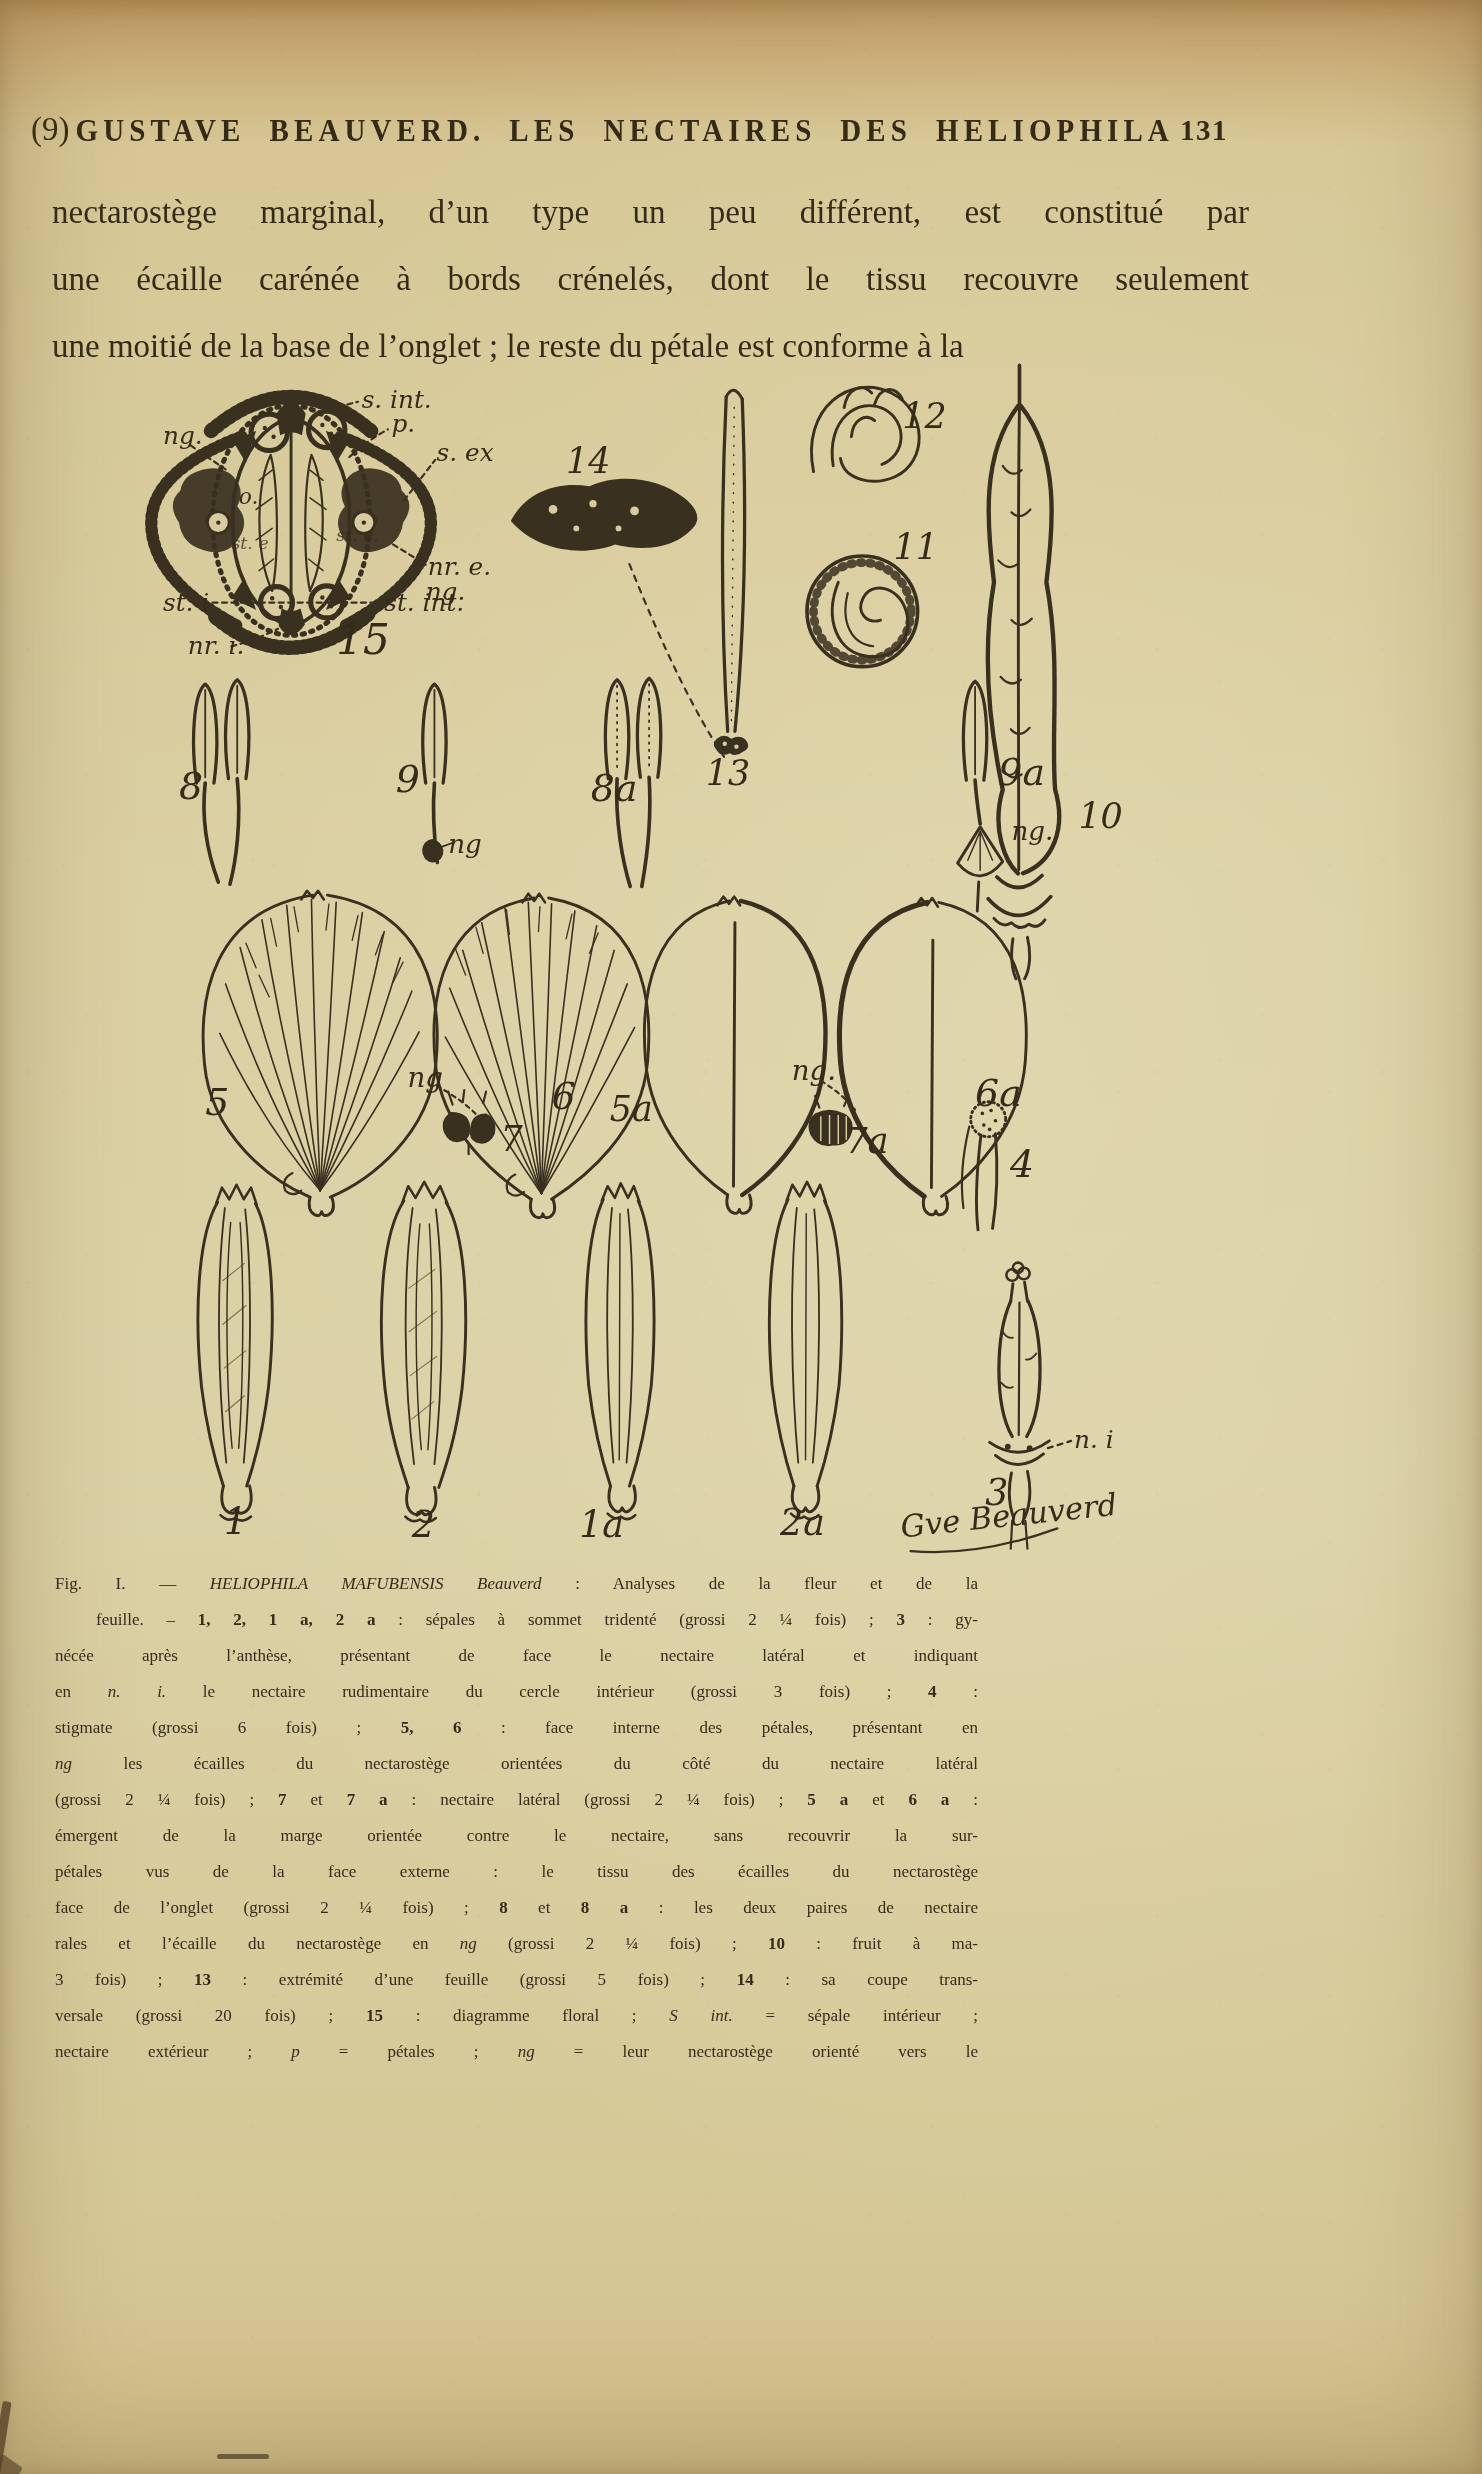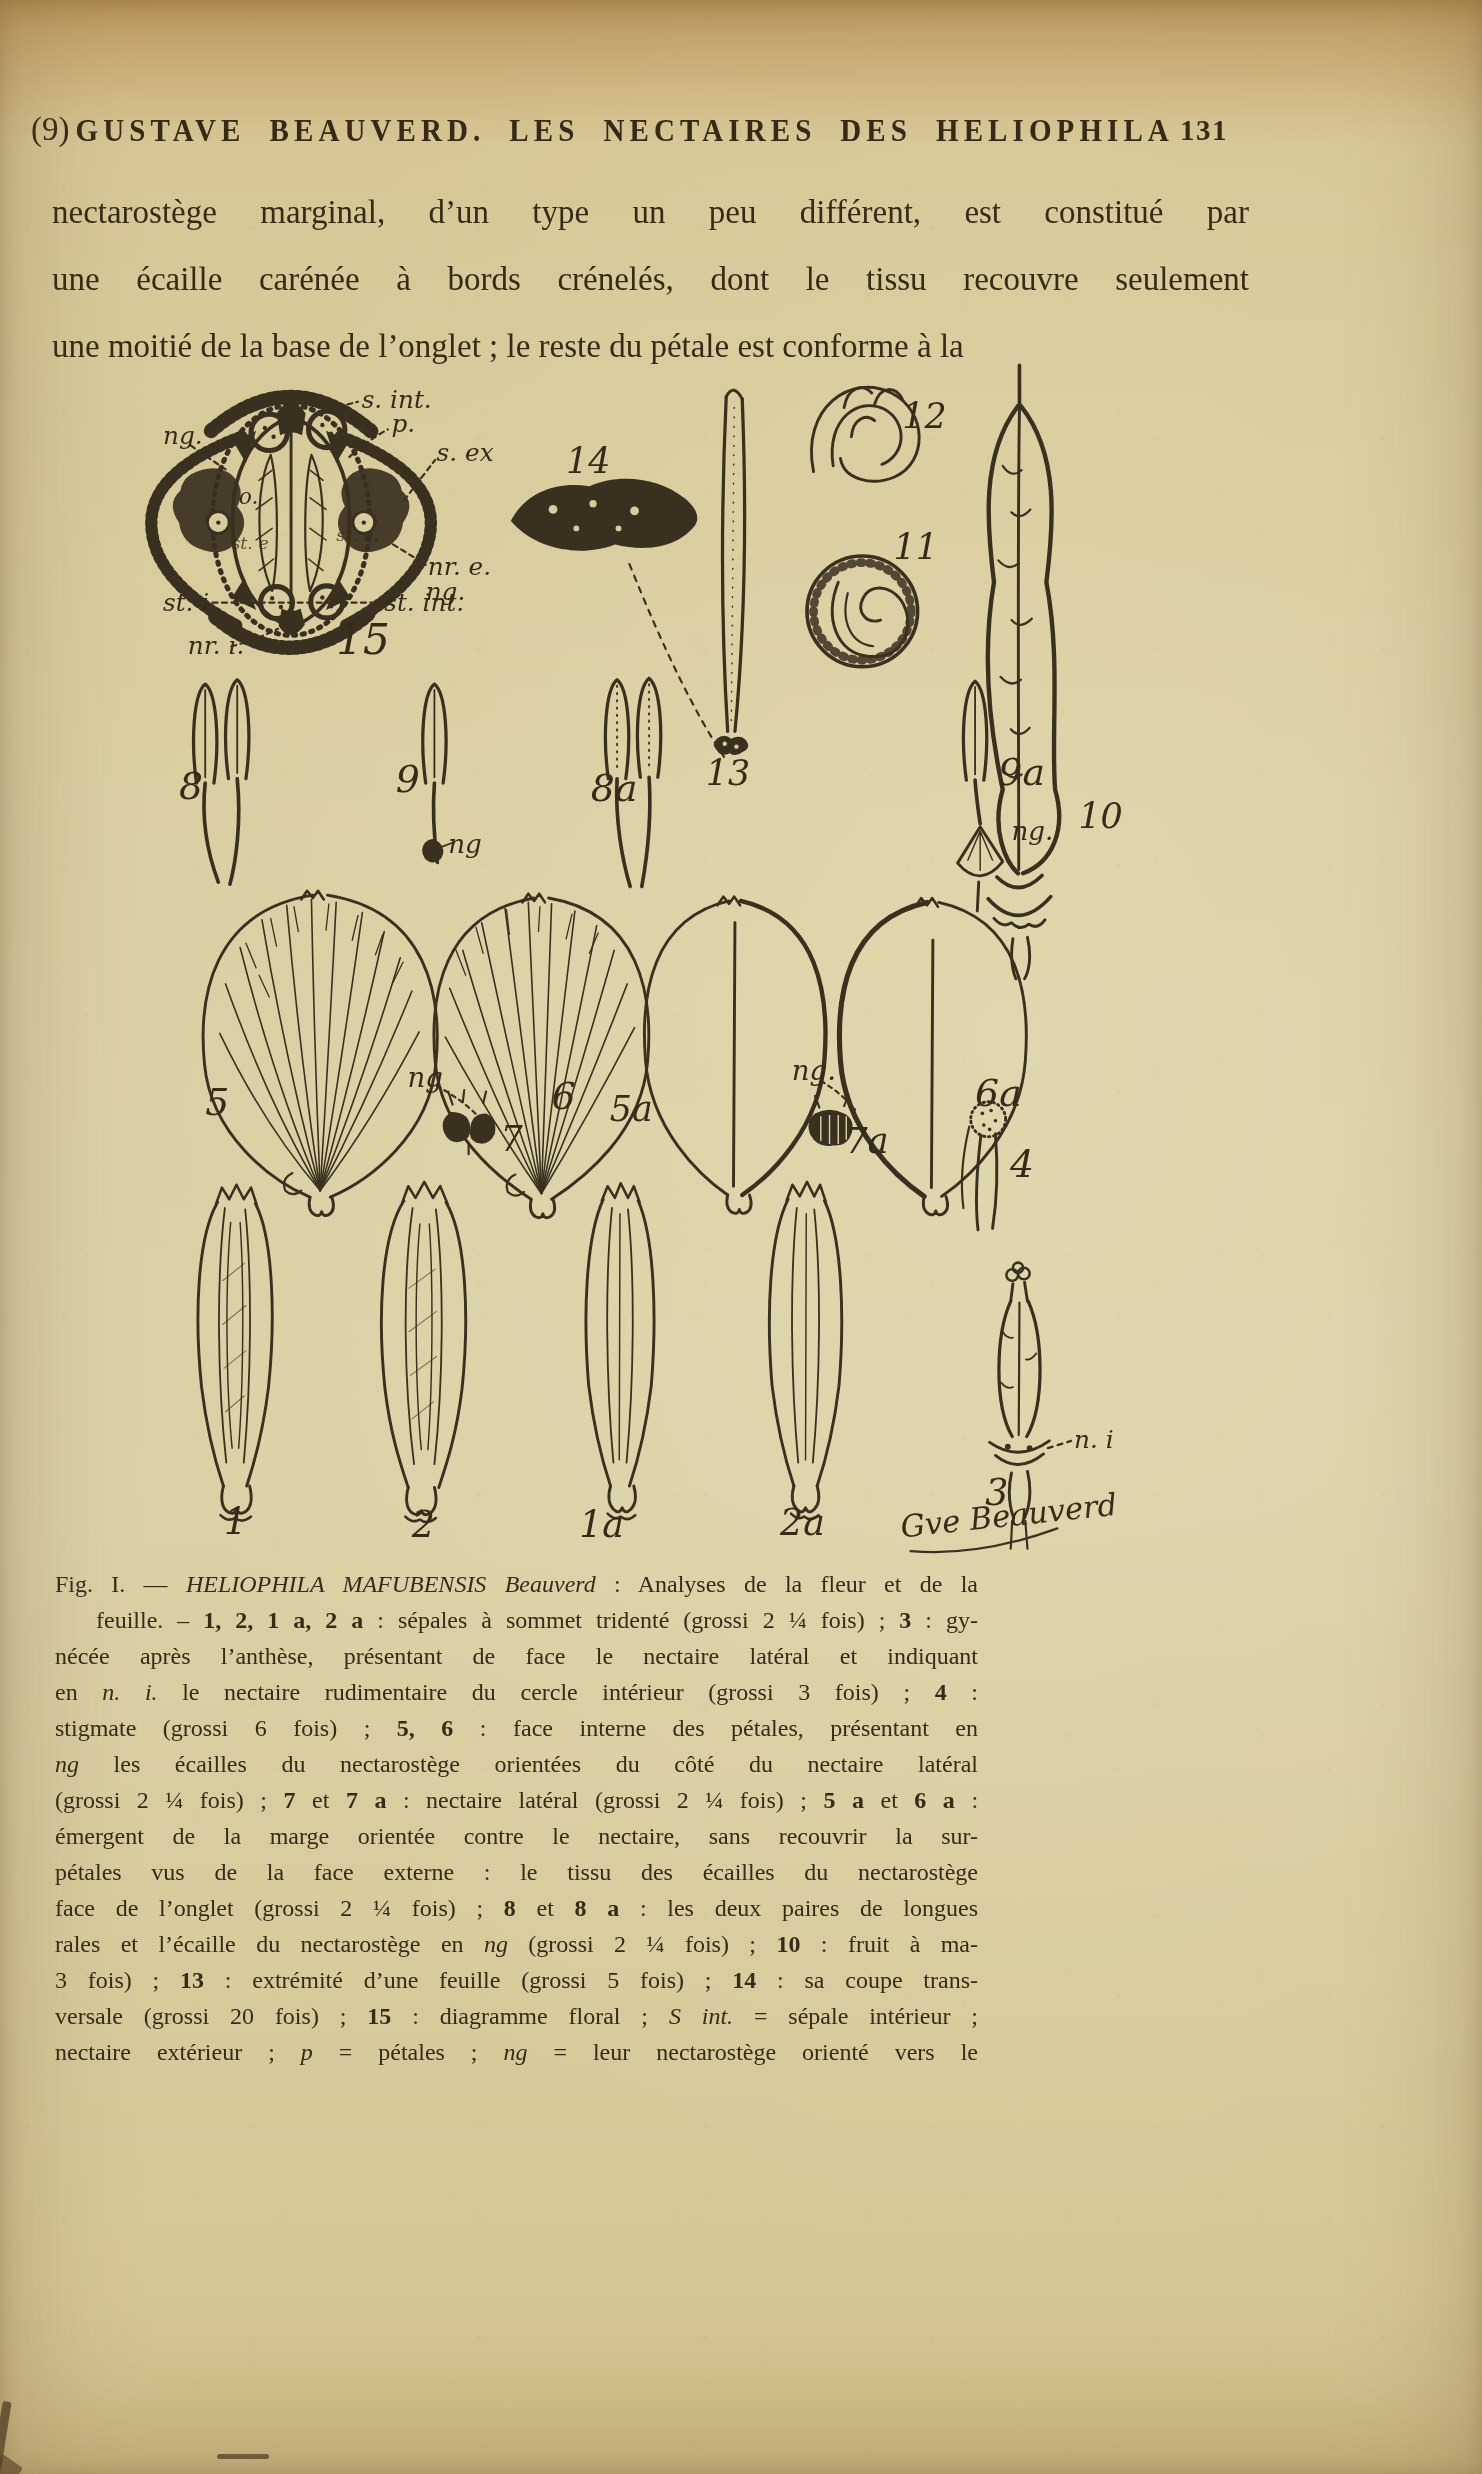--- a/index.html
+++ b/index.html
@@ -20,21 +20,21 @@
       radial-gradient(circle at 30% 83%, rgba(120,90,40,.06) 0 1.5px, transparent 2.2px);
     background-size:226px 211px,196px 240px,255px 189px,211px 226px;}
   .header{position:absolute;left:31px;top:111px;width:1197px;display:flex;align-items:baseline;}
   .h-left{font-size:33px;}
   .h-center{flex:1;text-align:center;font-size:29px;letter-spacing:5.1px;word-spacing:11.6px;
             font-weight:600;transform:scaleY(1.08);}
   .h-right{font-size:29px;font-weight:600;letter-spacing:1.5px;}
   .para{position:absolute;left:32px;top:179px;width:1197px;font-size:33px;line-height:67px;margin-left:20px;}
   .para-line{text-align:justify;text-align-last:justify;height:67px;overflow:hidden;}
   .para-line.last{text-align-last:left;}
-  .caption{position:absolute;left:55px;top:1566px;width:923px;font-size:24px;line-height:36px;}
+  .caption{position:absolute;left:55px;top:1566px;width:923px;font-size:17px;line-height:36px;}
   .cap-line{text-align:justify;text-align-last:justify;height:36px;overflow:hidden;}
   .cap-line.indent{padding-left:41px;}
   .cap-line.last{text-align-last:left;}
   .rb{font-weight:700;}
   .ri{font-style:italic;}
   svg.fig{position:absolute;left:0;top:0;}
   .ink{stroke:#3a3020;fill:none;stroke-linecap:round;stroke-linejoin:round;}
   .fill{fill:#3a3020;stroke:none;}
   .lbl{font-family:"DejaVu Serif", serif;font-style:italic;fill:#352b18;}
   .mark{position:absolute;background:#453722;border-radius:2.9px;}
@@ -384,21 +384,21 @@
 <div class="caption">
   <div class="cap-line"><span>Fig. I. — </span><span class="ri">HELIOPHILA MAFUBENSIS Beauverd</span><span> : Analyses de la fleur et de la</span></div>
   <div class="cap-line indent"><span>feuille. – </span><span class="rb">1, 2, 1 a, 2 a</span><span> : sépales à sommet tridenté (grossi 2 ¼ fois) ; </span><span class="rb">3</span><span> : gy-</span></div>
   <div class="cap-line"><span>nécée après l’anthèse, présentant de face le nectaire latéral et indiquant</span></div>
   <div class="cap-line"><span>en </span><span class="ri">n. i.</span><span> le nectaire rudimentaire du cercle intérieur (grossi 3 fois) ; </span><span class="rb">4</span><span> :</span></div>
   <div class="cap-line"><span>stigmate (grossi 6 fois) ; </span><span class="rb">5, 6</span><span> : face interne des pétales, présentant en</span></div>
   <div class="cap-line"><span class="ri">ng</span><span> les écailles du nectarostège orientées du côté du nectaire latéral</span></div>
   <div class="cap-line"><span>(grossi 2 ¼ fois) ; </span><span class="rb">7</span><span> et </span><span class="rb">7 a</span><span> : nectaire latéral (grossi 2 ¼ fois) ; </span><span class="rb">5 a</span><span> et </span><span class="rb">6 a</span><span> :</span></div>
   <div class="cap-line"><span>émergent de la marge orientée contre le nectaire, sans recouvrir la sur-</span></div>
   <div class="cap-line"><span>pétales vus de la face externe : le tissu des écailles du nectarostège</span></div>
-  <div class="cap-line"><span>face de l’onglet (grossi 2 ¼ fois) ; </span><span class="rb">8</span><span> et </span><span class="rb">8 a</span><span> : les deux paires de longues</span></div>
+  <div class="cap-line"><span>face de l’onglet (grossi 2 ¼ fois) ; </span><span class="rb">8</span><span> et </span><span class="rb">8 a</span><span> : les deux paires de nectaire</span></div>
   <div class="cap-line"><span>rales et l’écaille du nectarostège en </span><span class="ri">ng</span><span> (grossi 2 ¼ fois) ; </span><span class="rb">10</span><span> : fruit à ma-</span></div>
   <div class="cap-line"><span>3 fois) ; </span><span class="rb">13</span><span> : extrémité d’une feuille (grossi 5 fois) ; </span><span class="rb">14</span><span> : sa coupe trans-</span></div>
   <div class="cap-line"><span>versale (grossi 20 fois) ; </span><span class="rb">15</span><span> : diagramme floral ; </span><span class="ri">S int.</span><span> = sépale intérieur ;</span></div>
   <div class="cap-line"><span>nectaire extérieur ; </span><span class="ri">p</span><span> = pétales ; </span><span class="ri">ng</span><span> = leur nectarostège orienté vers le</span></div>
 </div>
 
 <div class="mark" style="left:-2.9px;top:2401px;width:8.7px;height:73px;transform:rotate(9deg);opacity:.75;"></div>
 <div class="mark" style="left:217px;top:2454px;width:52px;height:5.1px;opacity:.7;"></div>
 <div class="mark" style="left:-5.8px;top:2459px;width:25px;height:22px;transform:rotate(35deg);opacity:.6;"></div>
 <div class="vignette"></div>

